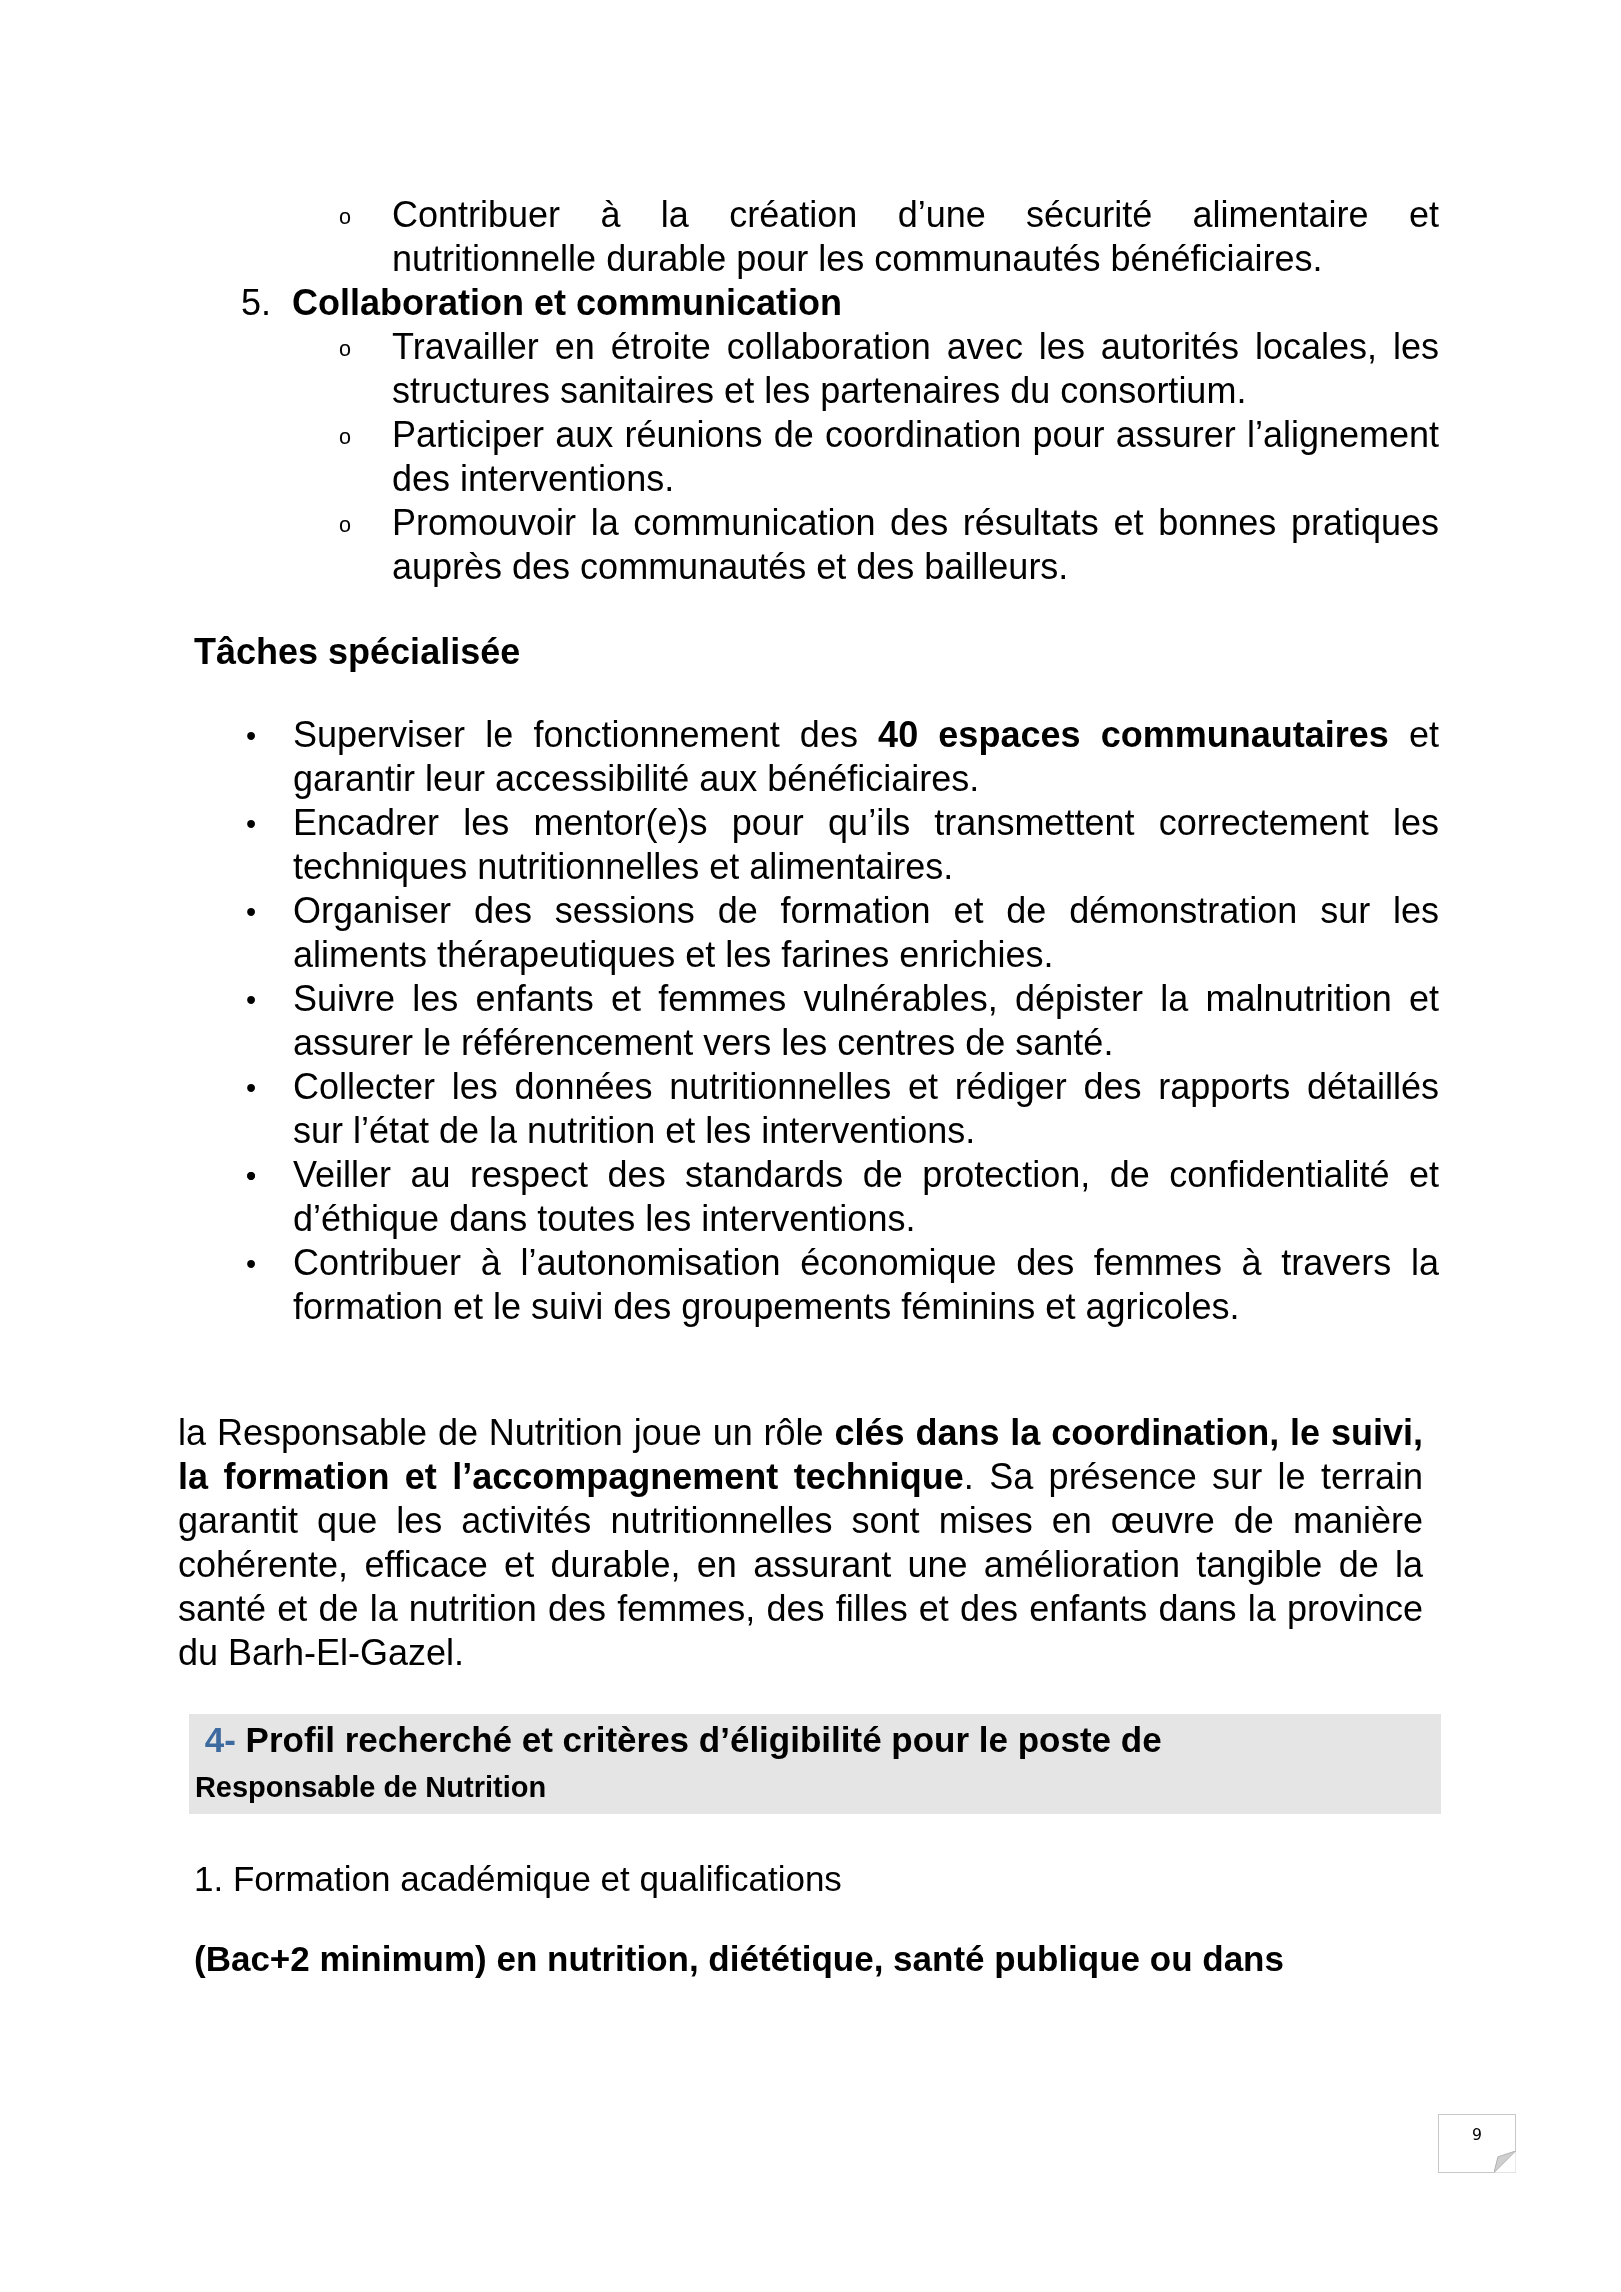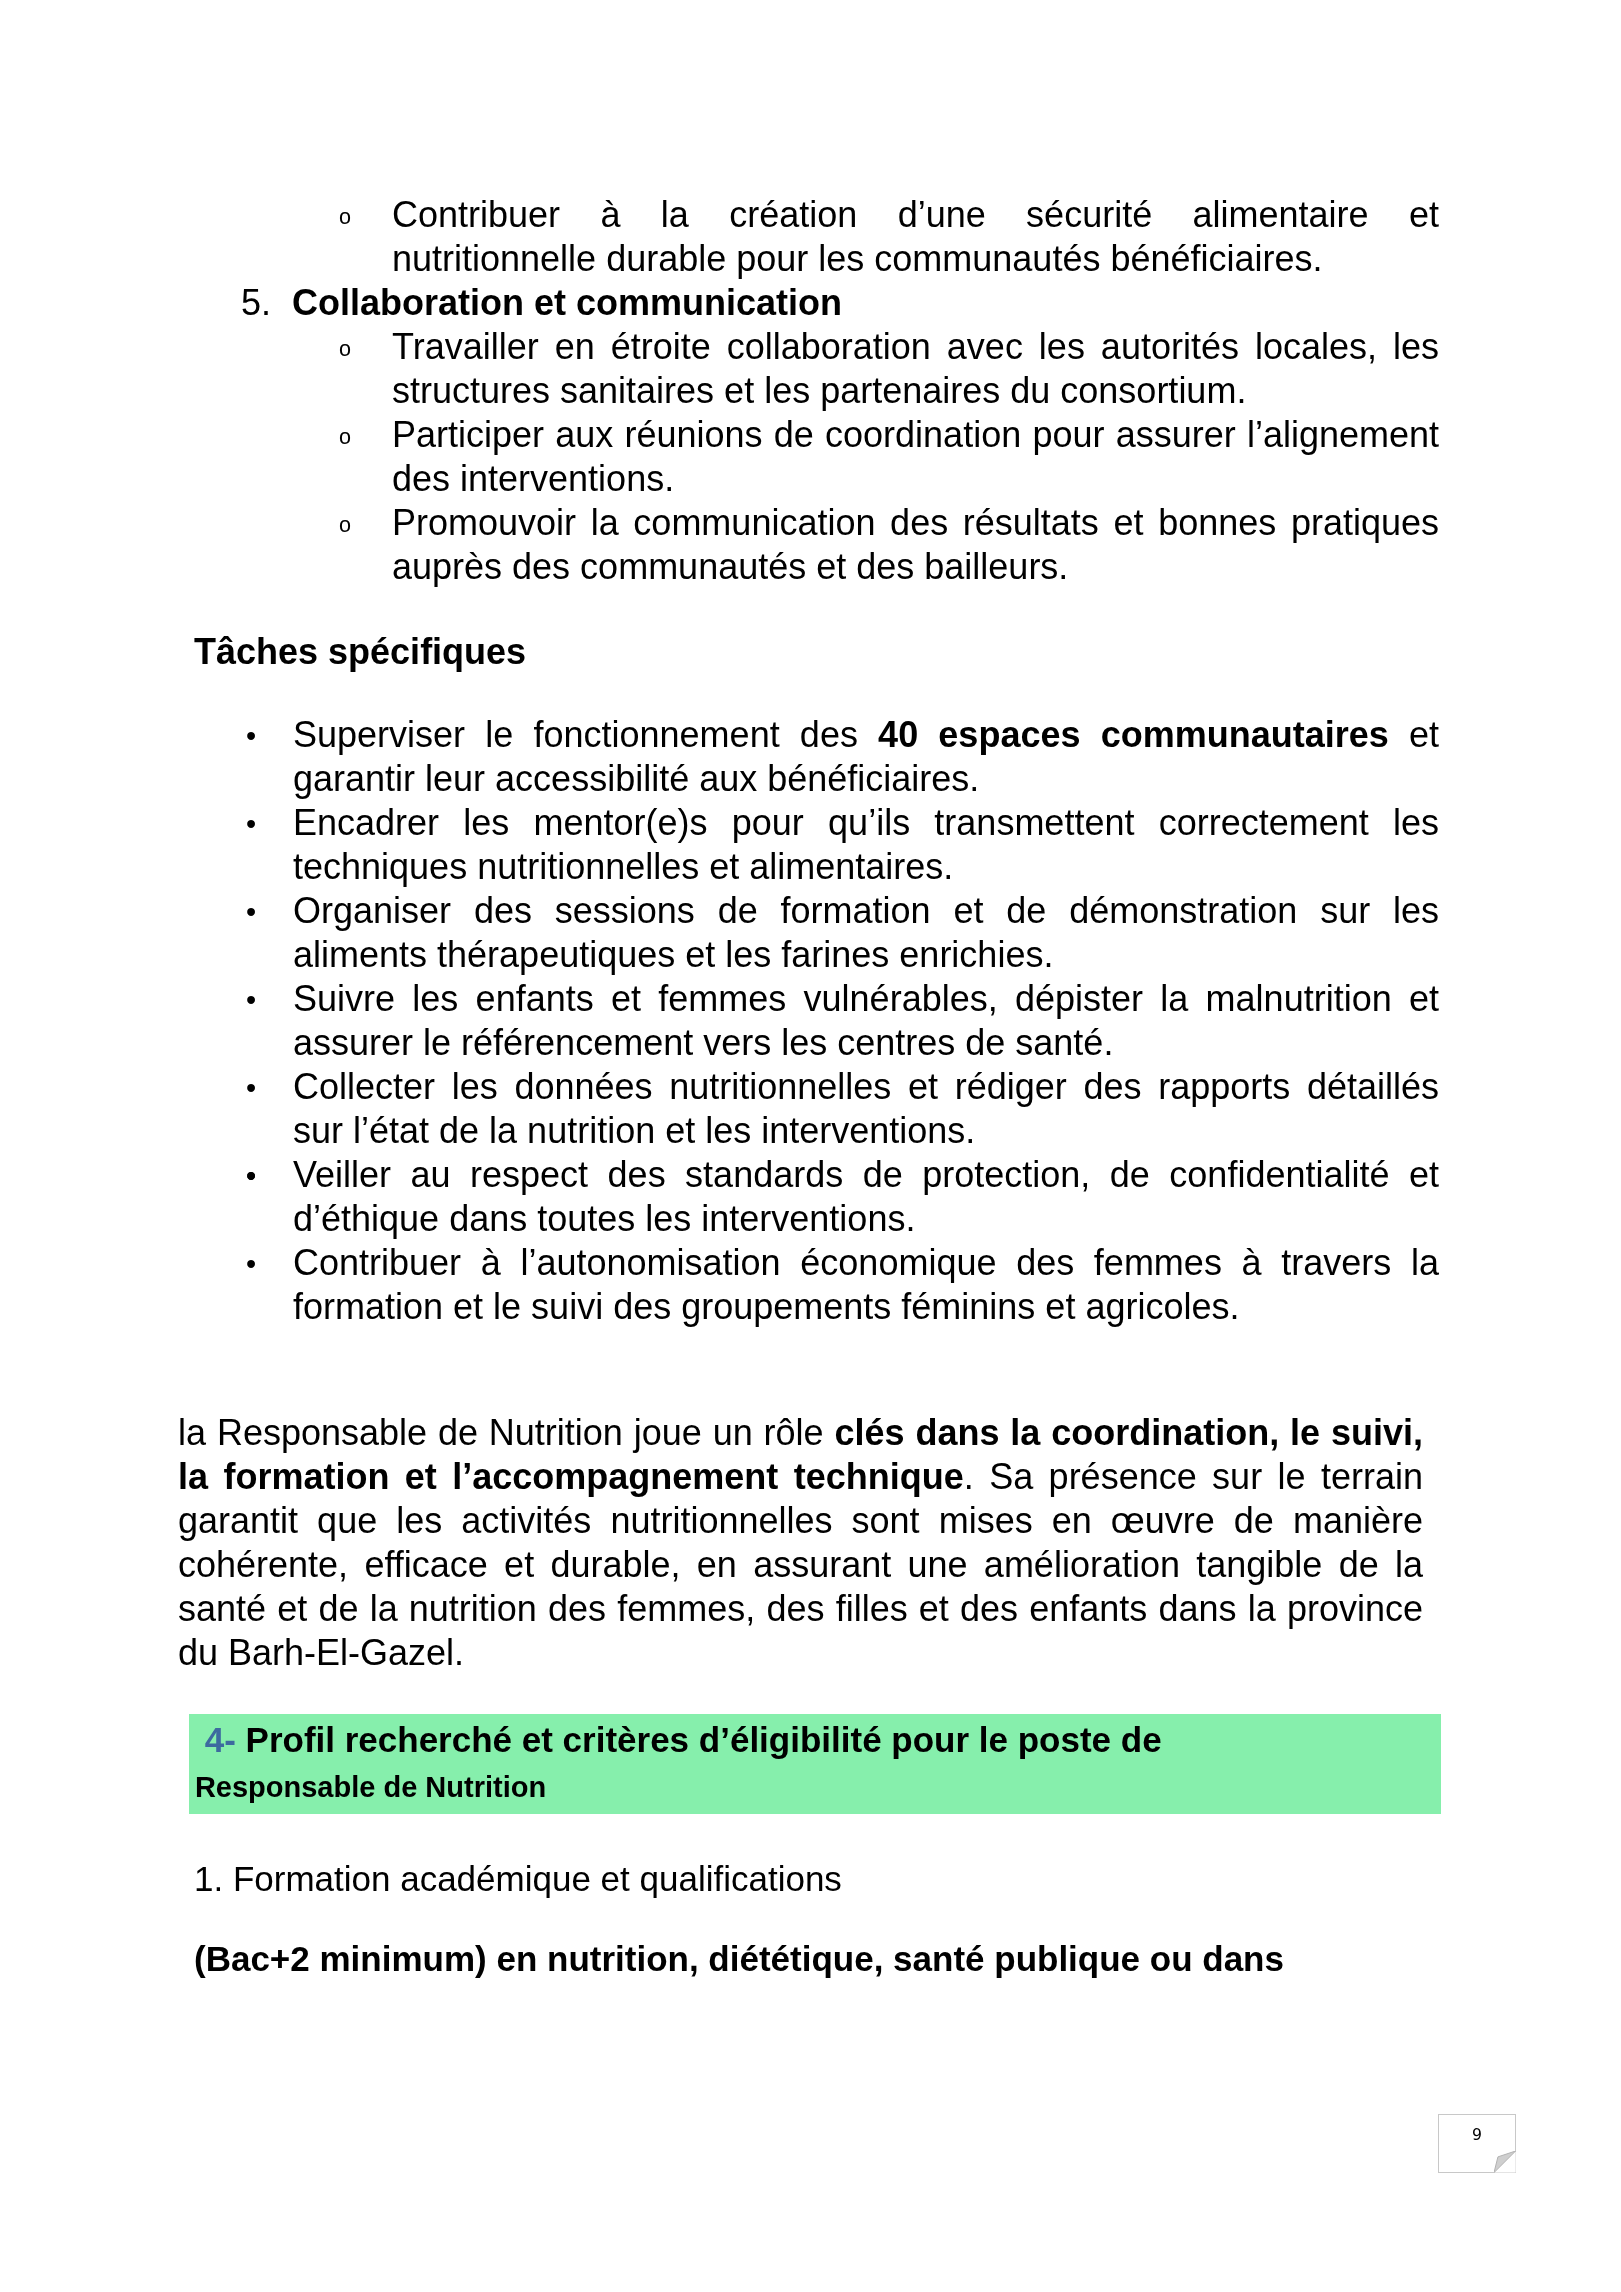--- a/index.html
+++ b/index.html
@@ -21,21 +21,21 @@
 
     .h-taches { position: absolute; left: 194px; top: 630px; }
 
     .dots { position: absolute; left: 293px; top: 713px; width: 1146px; }
     .dots .item { position: relative; }
     .dots .bullet { position: absolute; left: -47px; top: 0; font-size: 29px; line-height: 47px; }
 
     .para { position: absolute; left: 178px; top: 1411px; width: 1245px; }
 
     .band { position: absolute; left: 189px; top: 1714px; width: 1252px; height: 100px;
-            background: #86efac; }
+            background: #e5e5e5; }
     .band .l1 { position: absolute; left: 15.7px; top: 2px; font-size: 35px; line-height: 47px; font-weight: bold; white-space: nowrap; }
     .band .l2 { position: absolute; left: 5.9px; top: 50px; font-size: 29px; line-height: 47px; font-weight: bold; white-space: nowrap; }
     .band .num { color: #3d6a9f; }
 
     .h-form { position: absolute; left: 194px; top: 1855px; font-size: 35px; line-height: 47px; font-weight: normal; white-space: nowrap; }
     .bold-para { position: absolute; left: 194px; top: 1936px; width: 1264px; font-size: 35px; line-height: 45px; font-weight: bold; }
 
     .page-num { position: absolute; left: 1438px; top: 2114px; width: 78px; height: 59px;
                 border: 1px solid #c8c8c8; background: #fff; box-sizing: border-box; }
     .page-num .v { position: absolute; left: 0; right: 0; top: 9.8px; text-align: center;
@@ -67,21 +67,21 @@
     <div class="item">
       <span class="bullet">o</span>
       <span>Participer aux réunions de coordination pour assurer l’alignement des interventions.</span>
     </div>
     <div class="item">
       <span class="bullet">o</span>
       <span>Promouvoir la communication des résultats et bonnes pratiques auprès des communautés et des bailleurs.</span>
     </div>
   </div>
 
-  <div class="h-taches txt b">Tâches spécifiques</div>
+  <div class="h-taches txt b">Tâches spécialisée</div>
 
   <div class="dots txt just">
     <div class="item">
       <span class="bullet">•</span>
       <span>Superviser le fonctionnement des </span><span class="b">40 espaces communautaires</span><span> et garantir leur accessibilité aux bénéficiaires.</span>
     </div>
     <div class="item">
       <span class="bullet">•</span>
       <span>Encadrer les mentor(e)s pour qu’ils transmettent correctement les techniques nutritionnelles et alimentaires.</span>
     </div>

